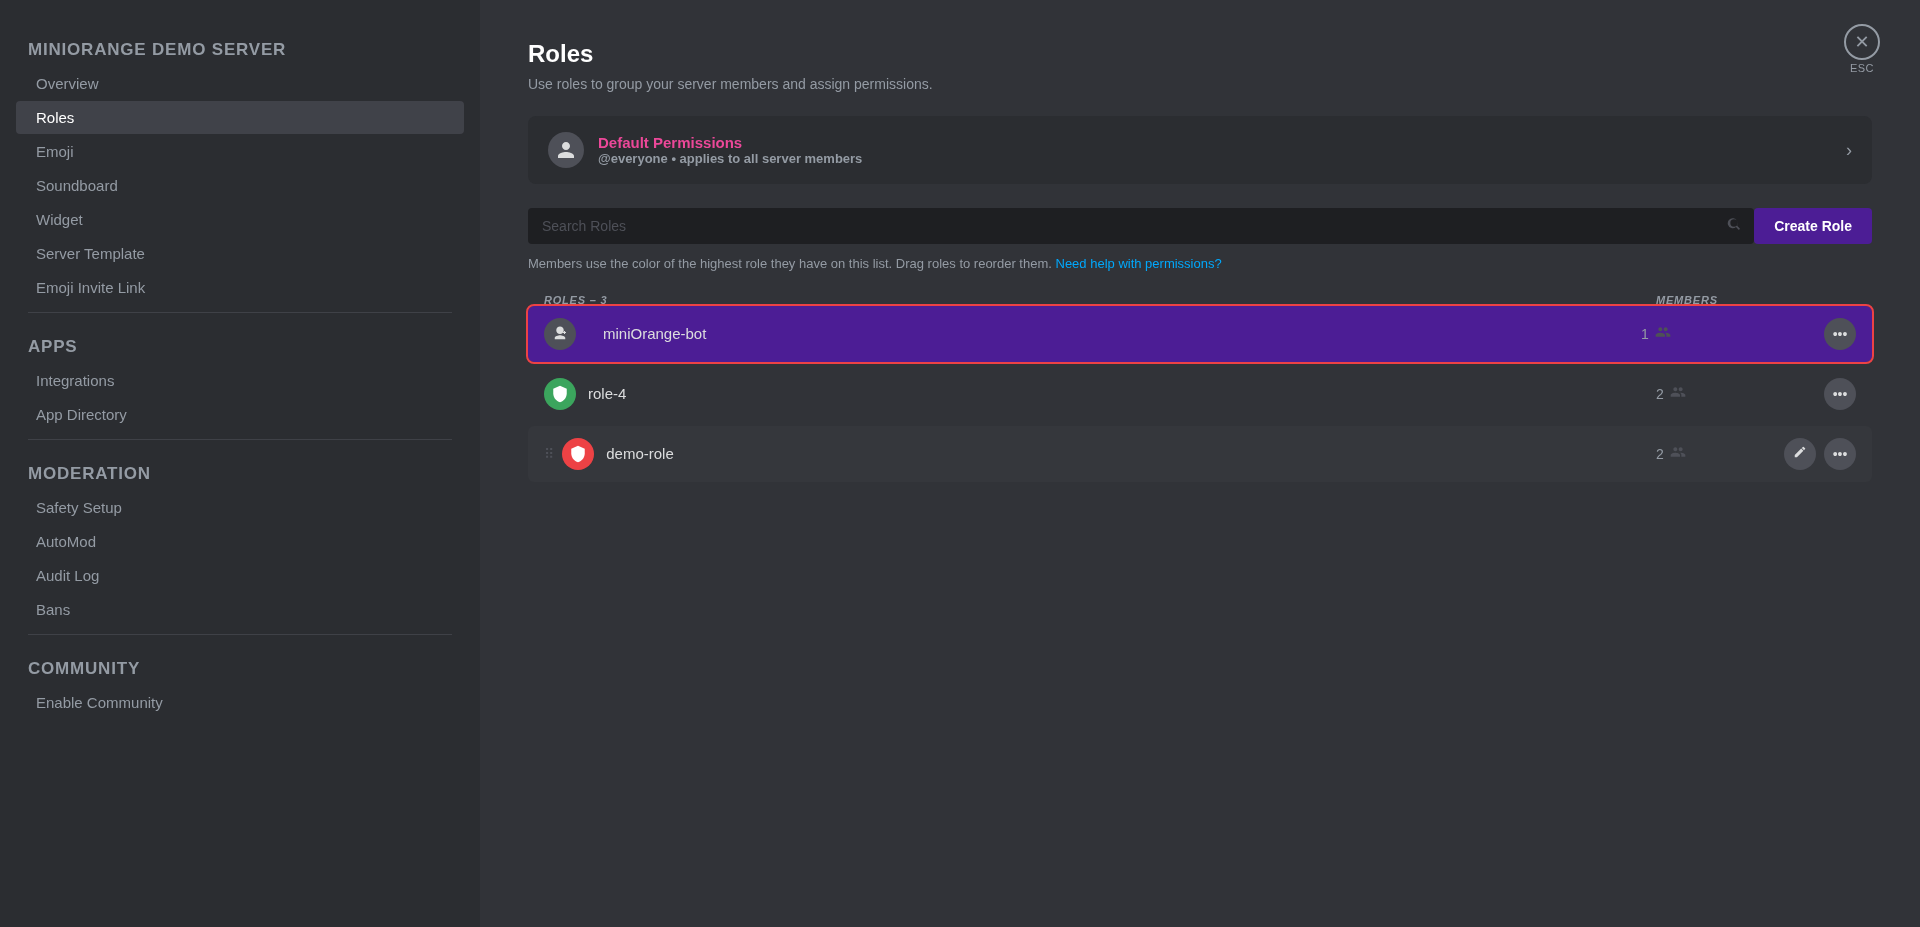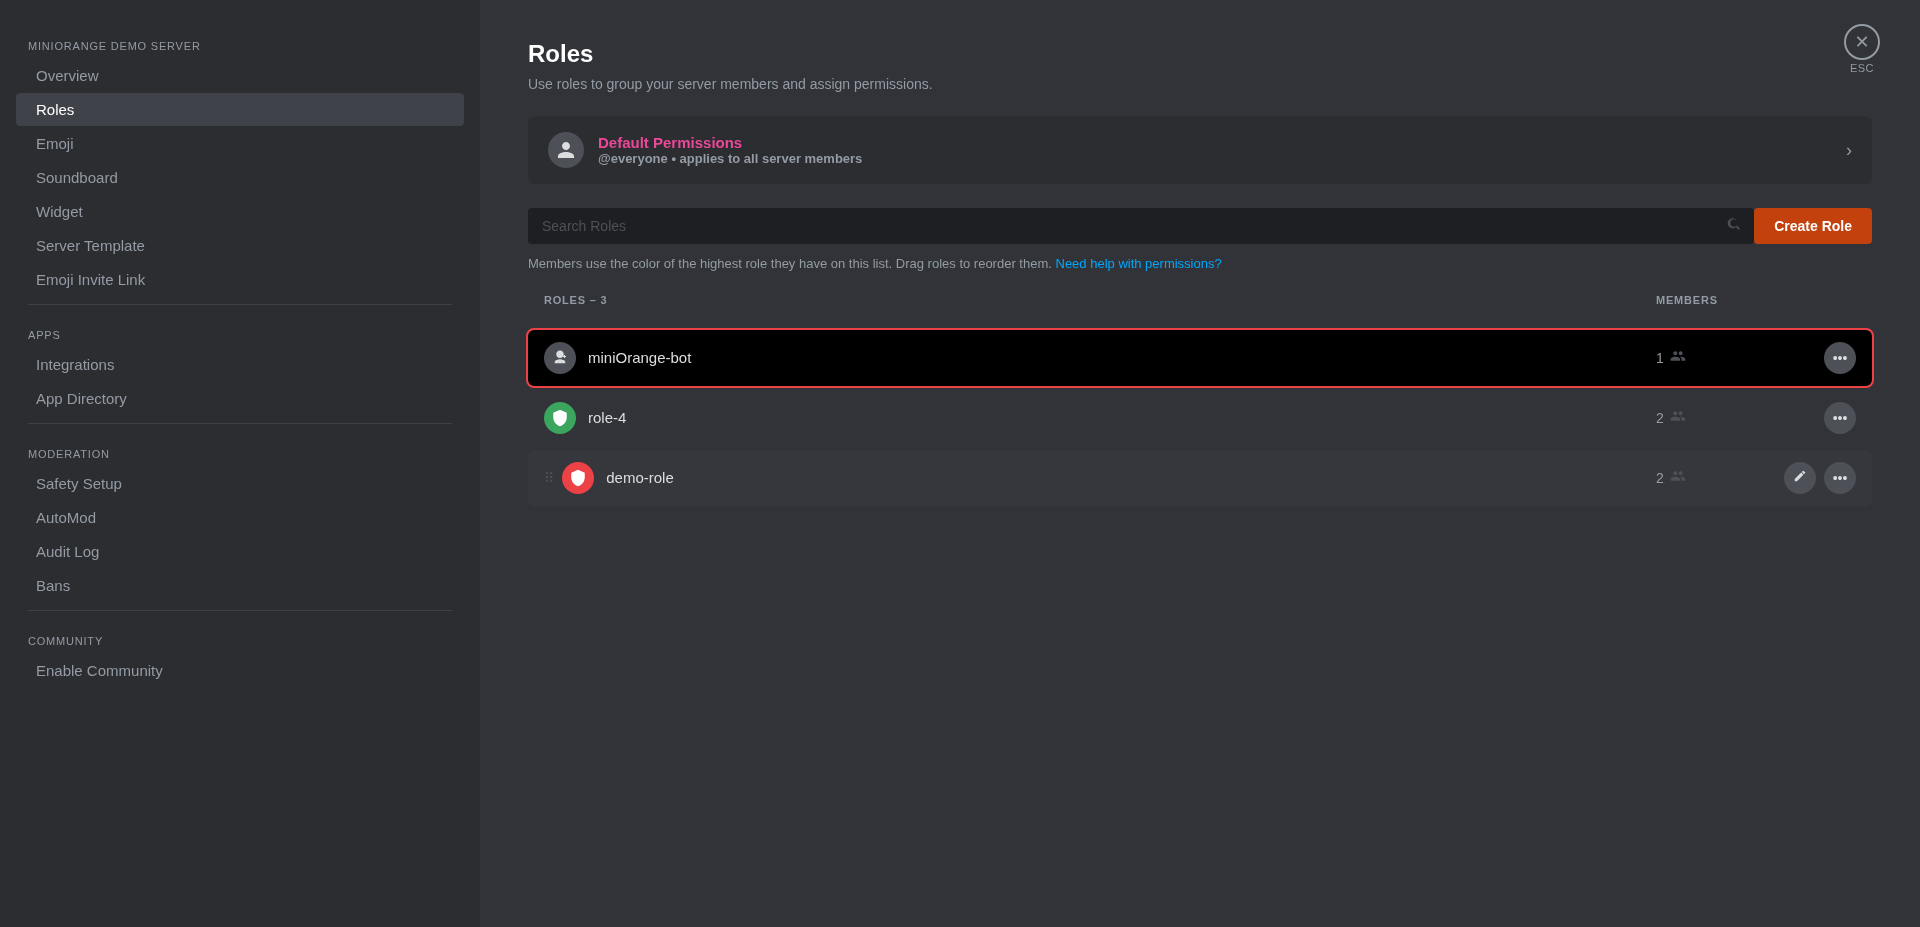--- a/index.html
+++ b/index.html
@@ -16,22 +16,22 @@
     
     .sidebar {
       width: 480px;
       background: #2b2d31;
       padding: 24px 0;
       flex-shrink: 0;
       overflow-y: auto;
     }
 
     .sidebar-section-label {
-      font-size: 11px;
-      font-weight: 400;
+      font-size: 17px;
+      font-weight: 700;
       color: #949ba4;
       letter-spacing: 0.8px;
       padding: 16px 20px 6px 20px;
       text-transform: uppercase;
     }
 
     .sidebar-item {
       display: block;
       padding: 8px 20px;
       font-size: 15px;
@@ -178,21 +178,21 @@
     .search-icon {
       position: absolute;
       right: 12px;
       top: 50%;
       transform: translateY(-50%);
       color: #4e5058;
       font-size: 16px;
     }
 
     .create-role-btn {
-      background: #c2410c;
+      background: #4c1d95;
       color: #ffffff;
       border: none;
       border-radius: 4px;
       padding: 10px 20px;
       font-size: 14px;
       font-weight: 600;
       cursor: pointer;
       white-space: nowrap;
     }
 
@@ -207,21 +207,22 @@
       color: #00a8fc;
       cursor: pointer;
       text-decoration: none;
     }
 
     
     .roles-table-header {
       display: flex;
       align-items: center;
       padding: 0 16px;
-      margin-bottom: 24px;
+      margin-bottom: 0;
+      font-style: italic;
     }
 
     .col-roles {
       flex: 1;
       font-size: 11px;
       font-weight: 700;
       color: #949ba4;
       letter-spacing: 0.8px;
       text-transform: uppercase;
     }
@@ -242,22 +243,23 @@
     .role-row {
       display: flex;
       align-items: center;
       padding: 12px 16px;
       border-radius: 6px;
       margin-bottom: 4px;
       cursor: pointer;
     }
 
     .role-row.selected {
-      background: #000000;
+      background: #4c1d95;
       outline: 2px solid #ed4245;
+      gap: 15px;
     }
 
     .role-row.hovered {
       background: #35373c;
     }
 
     .role-icon-wrap {
       width: 32px;
       height: 32px;
       border-radius: 50%;

